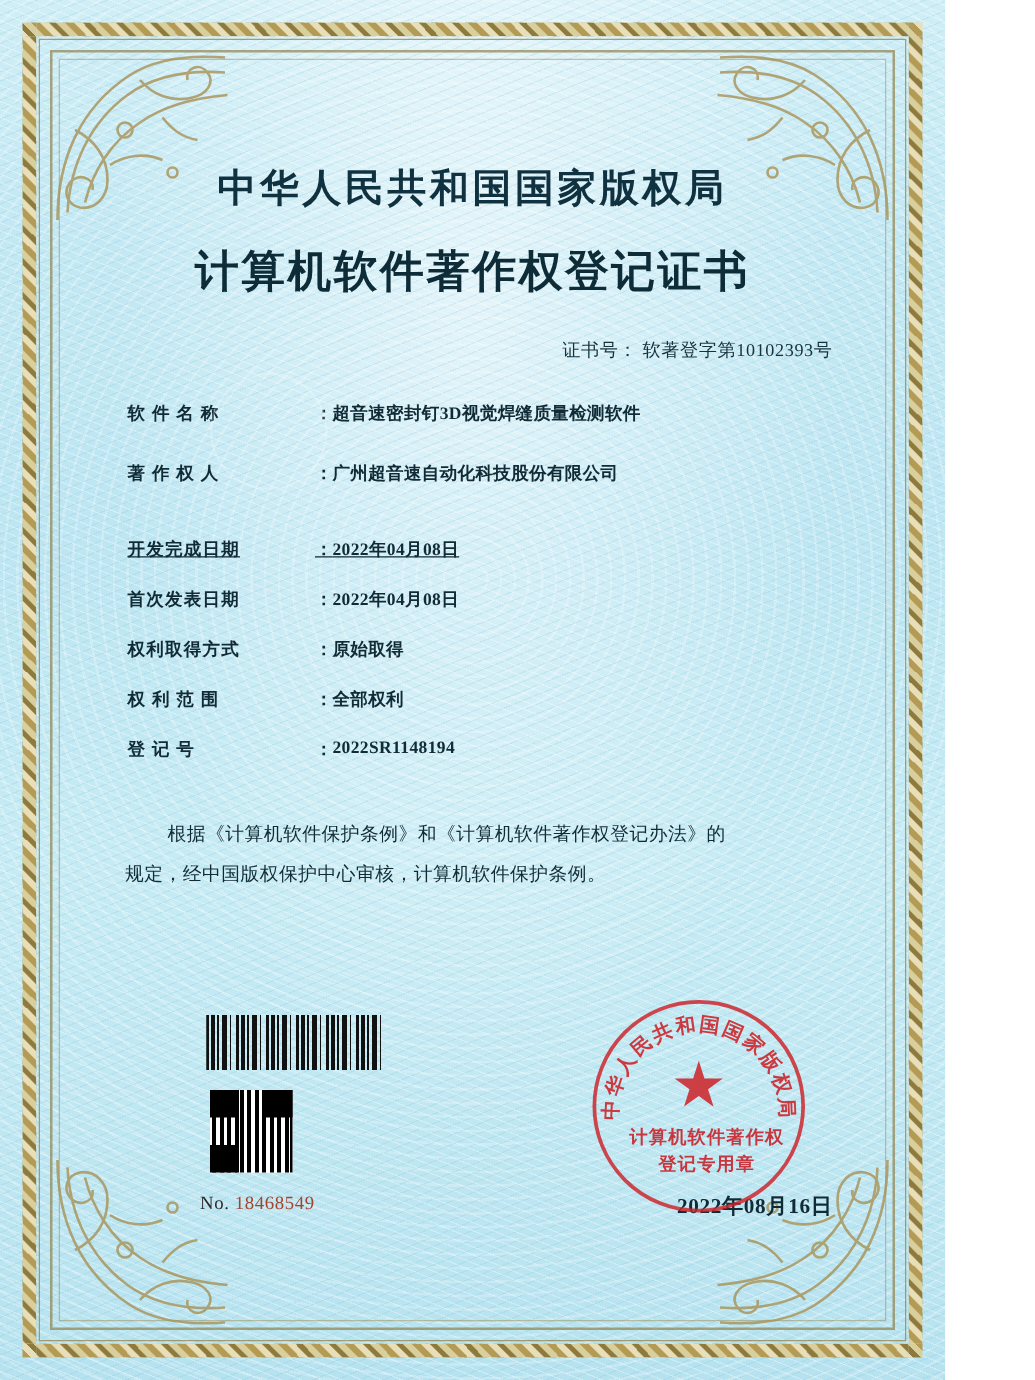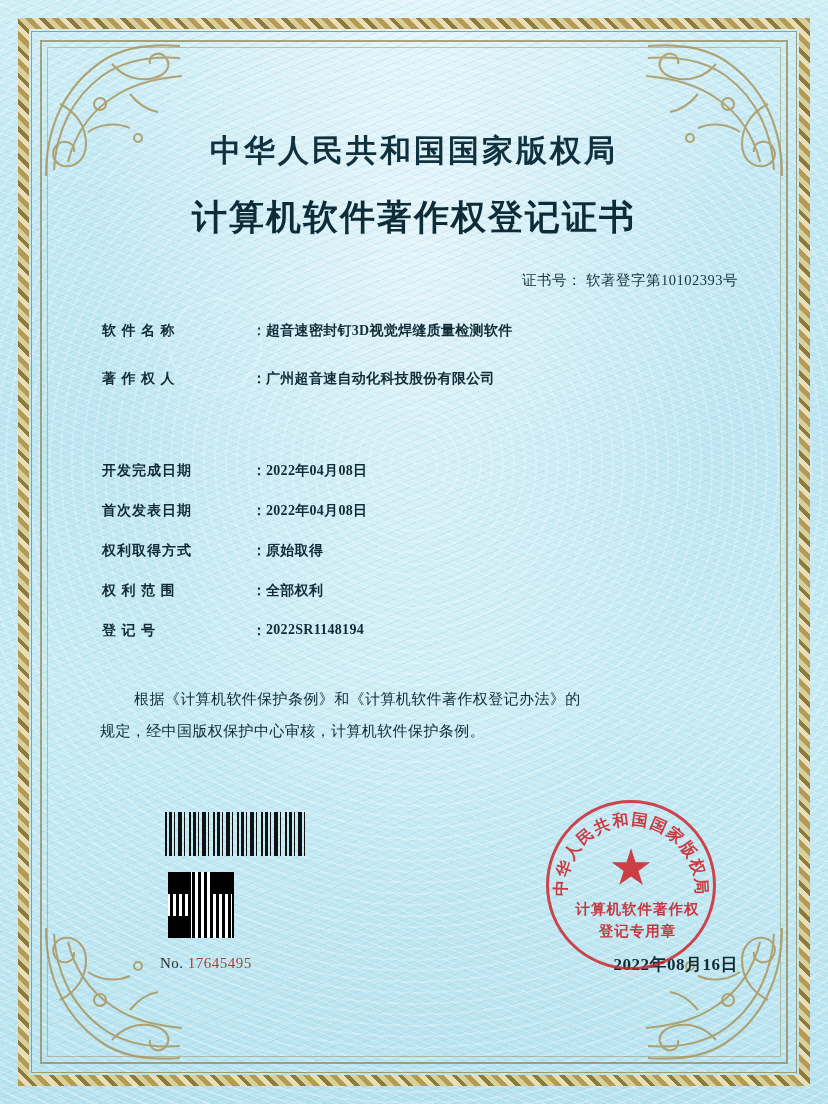--- a/index.html
+++ b/index.html
@@ -5,21 +5,21 @@
   html, body {
     margin: 0;
     padding: 0;
     background: #ffffff;
   }
   body {
     font-family: "Liberation Serif", "DejaVu Serif", serif;
   }
   .page {
     position: relative;
-    width: 828px;
+    width: 756px;
     height: 1104px;
     overflow: hidden;
     background:
       radial-gradient(ellipse at 50% 20%, rgba(255,255,255,0.55) 0%, rgba(255,255,255,0) 55%),
       linear-gradient(180deg, #cfeef6 0%, #c2e8f3 18%, #bde6f2 40%, #c6ebf4 62%, #bfe7f2 82%, #b6e2ef 100%);
   }
   
   .texture {
     position: absolute;
     inset: 0;
@@ -123,21 +123,21 @@
     font-weight: 600;
     letter-spacing: 0.3px;
   }
   .field .val .line2 {
     display: block;
     margin-top: 4px;
     font-family: "Liberation Serif", serif;
   }
   .field-name { margin-top: 32px; }
   .field-owner { margin-top: 30px; }
-  .gap-block { margin-top: 74px; }
+  .gap-block { margin-top: 43px; text-decoration: underline; }
   .field-row { margin-top: 22px; }
 
   .para {
     margin-top: 44px;
     padding: 0 34px 0 40px;
     font-size: 15px;
     line-height: 2.1;
     color: #102b36;
     font-weight: 400;
     text-align: justify;
@@ -374,21 +374,21 @@
     <div class="para">
       <span class="indent"></span><span>根据《计算机软件保护条例》和《计算机软件著作权登记办法》的</span><br>
       <span>规定，经中国版权保护中心审核，计算机软件保护条例。</span>
     </div>
 
     <div class="barcode"></div>
     <div class="qr"></div>
 
     <div class="serial">
       <span class="no-label">No.</span>
-      <span class="no-value">17645495</span>
+      <span class="no-value">18468549</span>
     </div>
 
     <div class="issue-date">2022年08月16日</div>
 
     <div class="seal">
       <div class="ring"></div>
       <svg viewBox="0 0 170 170" width="170" height="170" aria-hidden="true">
         <defs>
           <path id="sealArc" d="M 20,90 A 65,65 0 0 1 150,90"></path>
         </defs>

